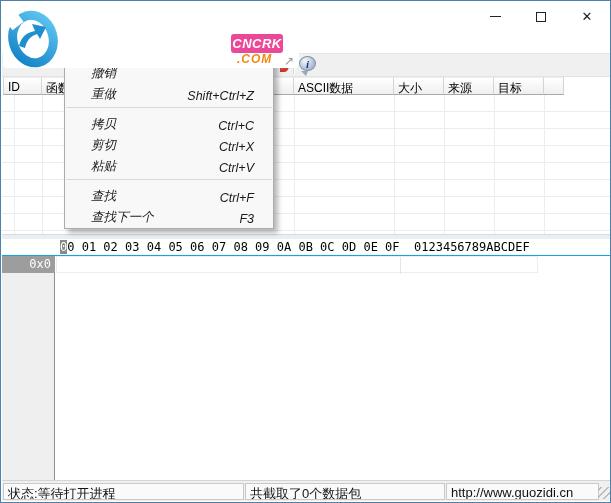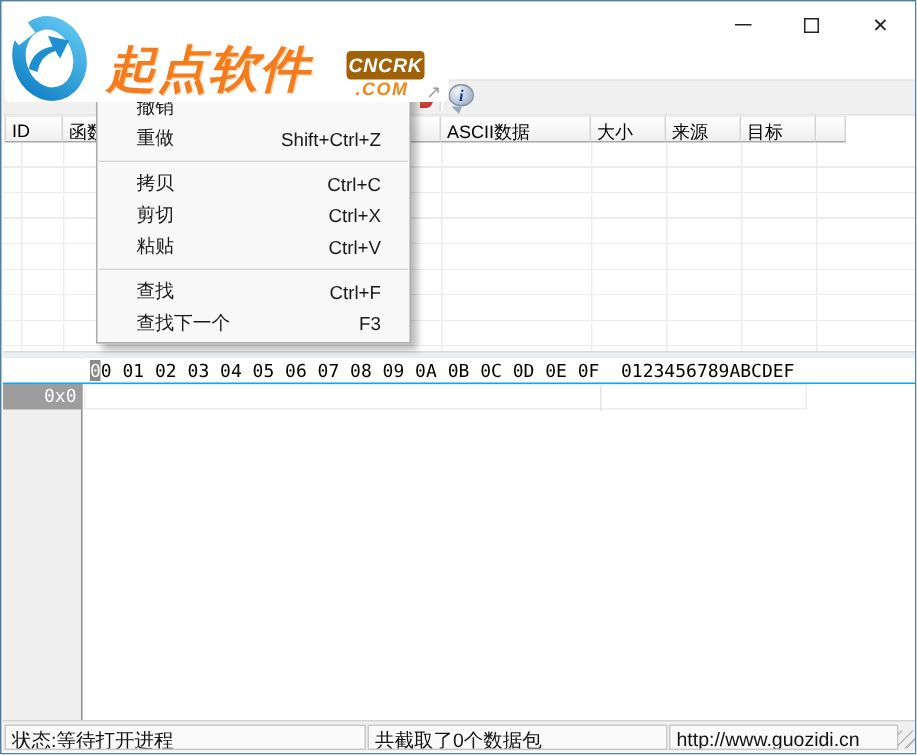--- a/index.html
+++ b/index.html
@@ -49,33 +49,33 @@
              background-image:repeating-linear-gradient(to bottom,
                transparent 0, transparent 16px, #ececec 16px, #ececec 17px); }
   .vline { position:absolute; top:0; width:1px; height:139px; background:#ececec; }
   .lv-bottom { position:absolute; left:1px; top:233px; width:609px; height:5px; background:#eceff2;
                border-top:1px solid #d8dbde; }
 
   
   .menu { position:absolute; left:63px; top:57px; width:210px; z-index:20;
           background:#f8f8f8; border:1px solid #ababab; padding:2px 0;
           box-shadow:4px 4px 5px rgba(0,0,0,0.28); }
-  .menu-item { height:21px; display:flex; align-items:center; justify-content:space-between;
-               padding:0 19px 0 26px; font-size:12.5px; color:#1a1a1a; white-space:nowrap; }
+  .menu-item { height:21px; display:flex; align-items:flex-end; justify-content:space-between;
+               padding:0 19px 0 26px; font-size:12.5px; color:#1a1a1a; white-space:nowrap;font-style:italic; }
   .menu-item .shortcut { color:#1a1a1a; }
   .menu-sep { height:1px; background:#d9d9d9; margin:4px 1px; }
 
   
   .logo { position:absolute; left:2px; top:7px; width:296px; height:60px; background:#ffffff;
           border-radius:4px; z-index:30; }
   .logo-g { position:absolute; left:4px; top:2px; }
   .brand { position:absolute; left:68px; top:16px; font-size:33px; font-weight:bold;
            font-style:italic; color:#f47c1c; letter-spacing:1px; white-space:nowrap;
            text-shadow:1px 1px 0 #fcd9b4; }
-  .badge1 { position:absolute; left:228px; top:26px; width:52px; height:19px; background:#a16207;
+  .badge1 { position:absolute; left:228px; top:26px; width:52px; height:19px; background:#ec4899;
             border-radius:3px; color:#fff; font-weight:bold; font-style:italic; font-size:13px;
             display:flex; align-items:center; justify-content:center; letter-spacing:0.5px; }
   .badge2 { position:absolute; left:234px; top:44px; color:#f28718; font-weight:bold;
             font-style:italic; font-size:12px; letter-spacing:1px; }
   .logo-arrow { position:absolute; left:281px; top:46px; font-size:12px; color:#9a9a9a; }
 
   
   .hexpane { position:absolute; left:1px; top:238px; width:609px; height:243px; background:#fff; }
   .hex-gutter { position:absolute; left:0; top:0; width:53px; height:243px; background:#efefef;
                 border-right:1px solid #8f8f8f; }
@@ -206,21 +206,20 @@
       <defs>
         <linearGradient id="lg" x1="0" y1="1" x2="1" y2="0">
           <stop offset="0" stop-color="#0f7fc4"></stop>
           <stop offset="1" stop-color="#63c9f3"></stop>
         </linearGradient>
       </defs>
       <ellipse cx="26" cy="29" rx="20" ry="24" fill="none" stroke="url(#lg)" stroke-width="9" transform="rotate(-16 26 29)"></ellipse>
       <rect x="1" y="8" width="14" height="9" fill="#ffffff" transform="rotate(-38 8 12)"></rect>
       <path d="M12 36 Q15 23 28 21 L25 14 L39 17 L33 29 L30 24 Q20 27 18 38 Z" fill="#1f8fd0"></path>
     </svg>
-    <div class="brand">起点软件</div>
     <div class="badge1">CNCRK</div>
     <div class="badge2">.COM</div>
     <div class="logo-arrow">↗</div>
   </div>
 
   <div class="statusbar">
     <div class="sb-panel sb-1">状态:等待打开进程</div>
     <div class="sb-panel sb-2">共截取了0个数据包</div>
     <div class="sb-panel sb-3">http://www.guozidi.cn</div>
     <div class="sb-grip"></div>

